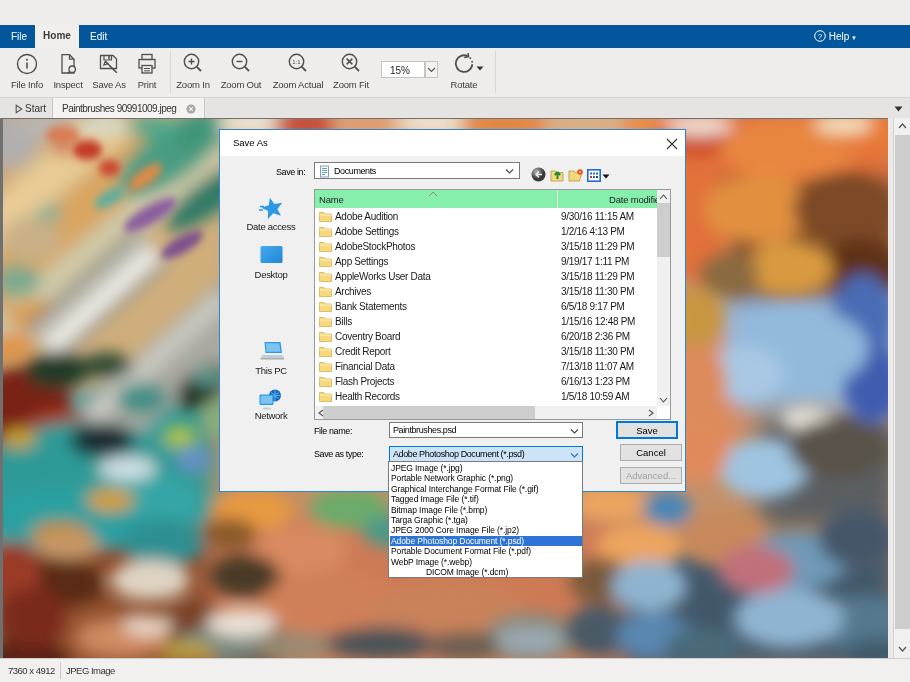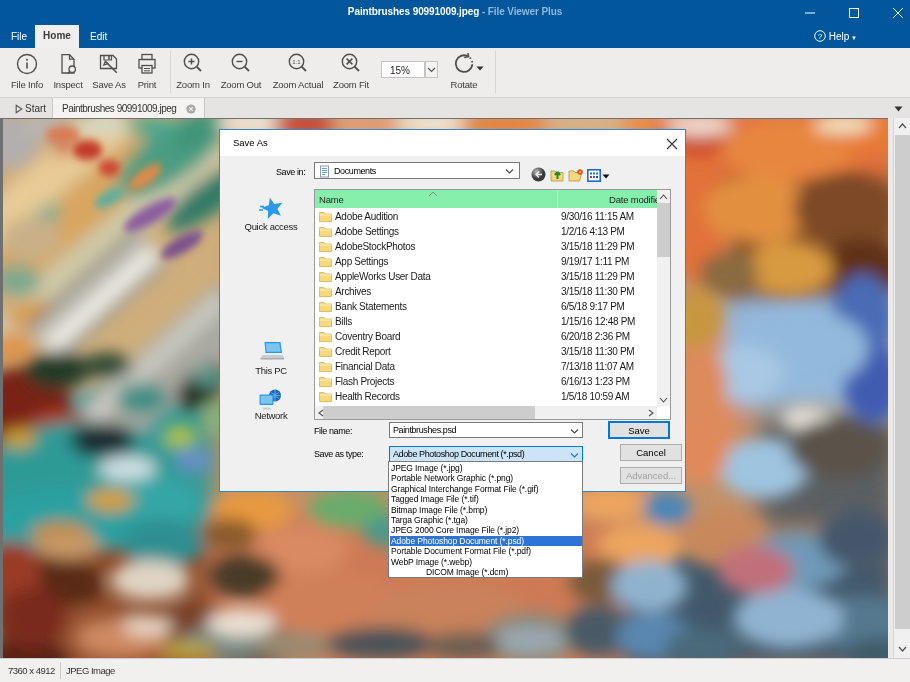--- a/index.html
+++ b/index.html
@@ -68,28 +68,20 @@
 
 
 #ddlist { position:absolute; left:388px; top:461px; width:195px; height:117px; background:#fff; border:1px solid #7a7a7a; z-index:50; }
 .dditem { position:absolute; left:1px; width:192px; height:10.4px; font-size:8.5px; letter-spacing:-0.1px; color:#000; padding-left:1px; white-space:nowrap; line-height:10.4px; }
 .ddsel { background:#2e74d6; color:#fff; }
 </style>
 </head>
 <body>
 <div id="app">
 
-  <div id="titlebar">
-    <div id="title-text">Paintbrushes 90991009.jpeg<span class="sub"> - File Viewer Plus</span></div>
-    <svg class="abs" style="left:800px;top:0" width="110" height="25">
-      <line x1="5" y1="13" x2="15" y2="13" stroke="#fff" stroke-width="1"></line>
-      <rect x="49.5" y="8.5" width="9" height="9" fill="none" stroke="#fff" stroke-width="1"></rect>
-      <path d="M93 8 L103 18 M103 8 L93 18" stroke="#fff" stroke-width="1" fill="none"></path>
-    </svg>
-  </div>
 
   <div id="menubar">
     <div class="menuitem" style="left:11px;">File</div>
     <div id="hometab">Home</div>
     <div class="menuitem" style="left:90px;">Edit</div>
     <div id="helpmenu">
       <svg width="12" height="12" style="vertical-align:-2px">
           <circle cx="6" cy="6" r="5.3" fill="none" stroke="#fff" stroke-width="1"></circle>
           <text x="6" y="9" font-size="8" fill="#fff" text-anchor="middle">?</text>
         </svg>
@@ -443,21 +435,33 @@
       </svg>
     <svg class="abs" style="left:382px;top:44px" width="8" height="5">
         <path d="M0.5 0.5 L7.5 0.5 L4 4.5 Z" fill="#111"></path>
       </svg>
 
     <div class="place" style="left:14px;top:67px;">
       <svg width="26" height="22" viewBox="0 0 26 22">
           <path d="M14 0.5 L17 7.5 L25 8 L19 13 L21 20.5 L14 16.5 L7.5 21 L9.5 13 L3.5 8.5 L11.3 7.7 Z" fill="#2b99e8" transform="rotate(-12 14 10.5)"></path>
           <path d="M2 9.5 H6 M1 13 H5" stroke="#2b99e8" stroke-width="1.4"></path>
         </svg>
-      <div style="margin-top:2px">Quick access</div>
+      <div style="margin-top:2px">Date access</div>
+    </div>
+    <div class="place" style="left:14px;top:115px;">
+      <svg width="23" height="20" viewBox="0 0 23 20">
+          <defs>
+            <linearGradient id="dk" x1="0" y1="0" x2="1" y2="1">
+              <stop offset="0%" stop-color="#47aaee"></stop>
+              <stop offset="100%" stop-color="#1f86d8"></stop>
+            </linearGradient>
+          </defs>
+          <rect x="0.5" y="1" width="22" height="17" rx="1.5" fill="url(#dk)"></rect>
+        </svg>
+      <div style="margin-top:4px">Desktop</div>
     </div>
     <div class="place" style="left:14px;top:211px;">
       <svg width="25" height="21" viewBox="0 0 25 21">
           <path d="M5.5 1 L21.5 1 L23 12 L6.5 12 Z" fill="#2b99e8"></path>
           <path d="M6.7 2.2 L20.3 2.2 L21.5 10.8 L7.5 10.8 Z" fill="#7cc4f2"></path>
           <path d="M3.5 14 L23.5 14 L25.5 17 L1.5 17 Z" fill="#c8cdd2"></path>
           <path d="M1.5 17 H25.5 V18.5 H1.5 Z" fill="#a8adb2"></path>
         </svg>
       <div style="margin-top:3px">This PC</div>
     </div>
@@ -614,21 +618,21 @@
           <path d="M1 1.5 L4.5 5 L8 1.5" fill="none" stroke="#444" stroke-width="1.1"></path>
         </svg>
     </div>
     <div class="dlabel" style="left:94px;top:319px;">Save as type:</div>
     <div class="combo" style="left:169px;top:316px;width:194px;height:16px;background:#cce4f7;border-color:#0078d7;">
       <span class="abs" style="left:3px;top:2px;">Adobe Photoshop Document (*.psd)</span>
       <svg class="abs" style="left:180px;top:4.5px" width="9" height="7">
           <path d="M1 1.5 L4.5 5 L8 1.5" fill="none" stroke="#2a70b8" stroke-width="1.1"></path>
         </svg>
     </div>
-    <div class="btn" style="left:388px;top:291px;border:2px solid #0078d7;height:18px;">Save</div>
+    <div class="btn" style="left:396px;top:291px;border:2px solid #0078d7;height:18px;">Save</div>
     <div class="btn" style="left:400px;top:314px;">Cancel</div>
     <div class="btn" style="left:400px;top:337px;color:#a0a0a0;">Advanced...</div>
   </div>
 
   <div id="ddlist">
       <div class="dditem " style="top:1px;">JPEG Image (*.jpg)</div>
       <div class="dditem " style="top:11.4px;">Portable Network Graphic (*.png)</div>
       <div class="dditem " style="top:21.8px;">Graphical Interchange Format File (*.gif)</div>
       <div class="dditem " style="top:32.2px;">Tagged Image File (*.tif)</div>
       <div class="dditem " style="top:42.6px;">Bitmap Image File (*.bmp)</div>

